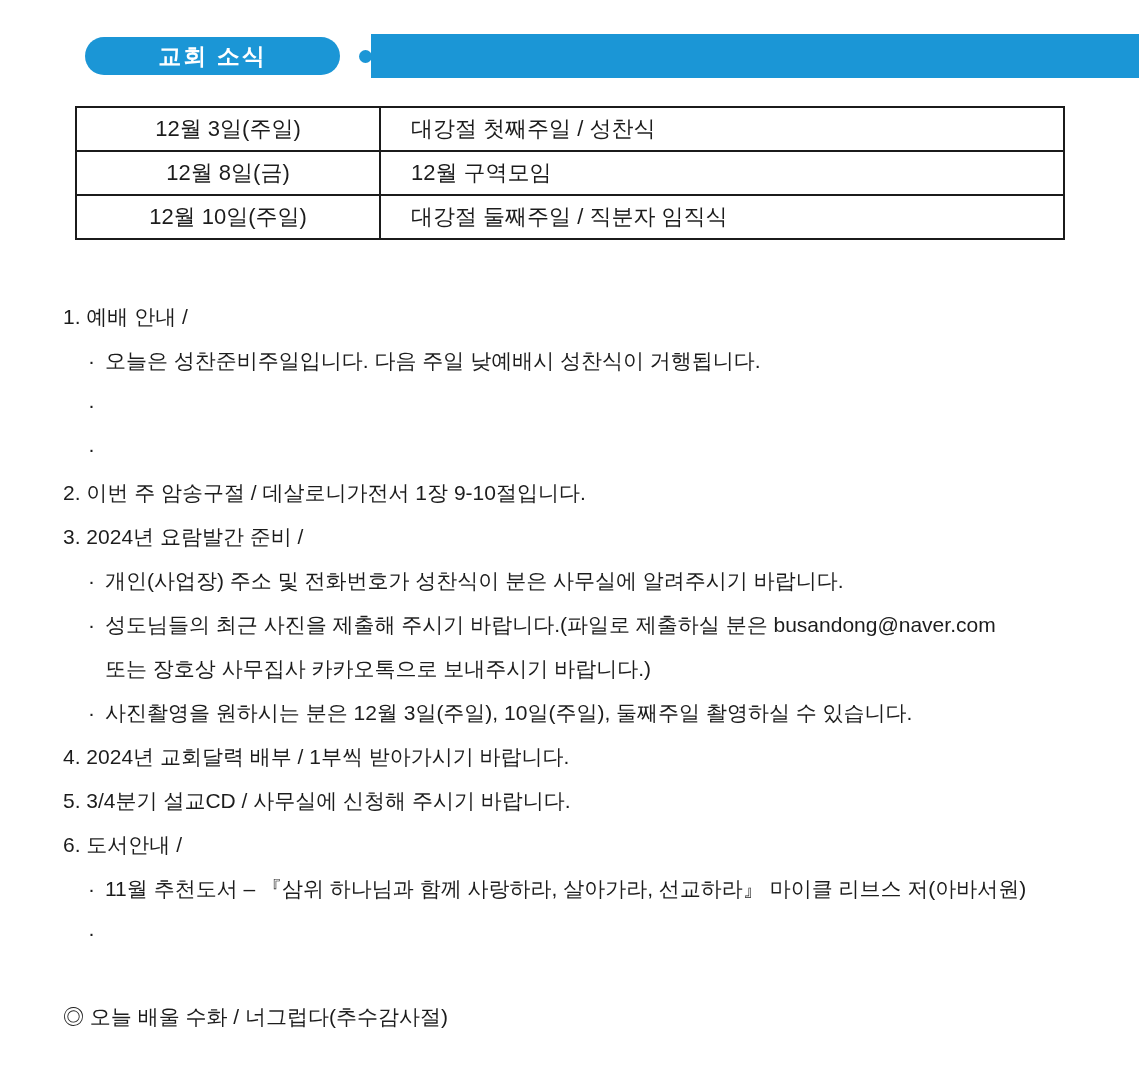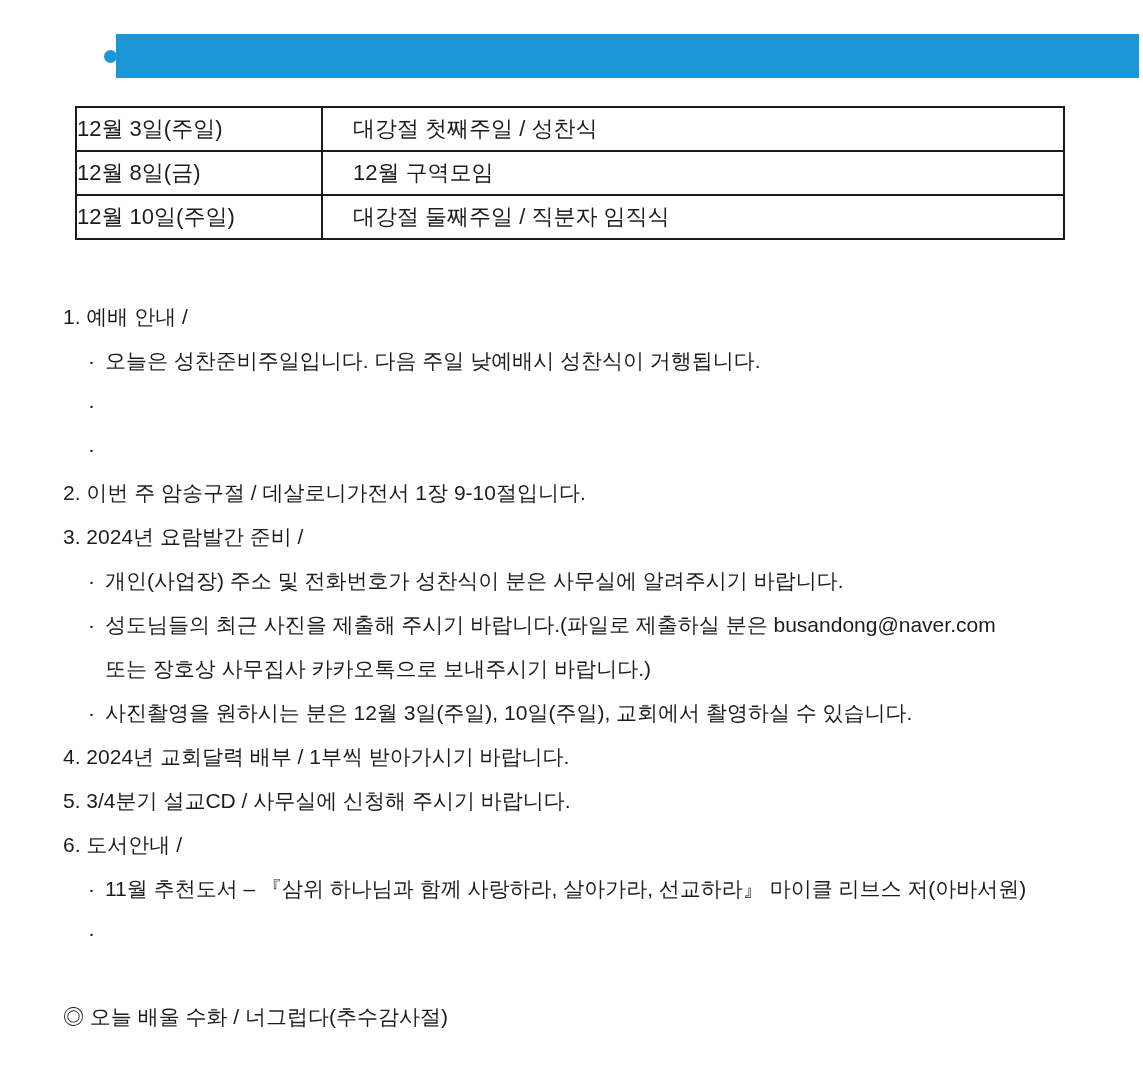--- a/index.html
+++ b/index.html
@@ -60,22 +60,22 @@
     table-layout:fixed;
   }
   table.schedule td{
     border:2px solid #1b1b1b;
     height:44px;
     font-size:22px;
     padding:0;
     vertical-align:middle;
   }
   table.schedule td.date{
-    width:246px;
-    text-align:left;
+    width:304px;
+    text-align:center;
   }
   table.schedule td.event{
     padding-left:30px;
     text-align:left;
   }
   
   .content{
     margin:55px 55px 0 63px;
     font-size:21px;
   }
@@ -99,20 +99,23 @@
   .footer-line{
     margin-top:40px;
   }
 </style>
 </head>
 <body>
 
 <div class="page">
 
   <div class="header-row">
+    <div class="badge">
+      <span>교회 소식</span>
+    </div>
     <div class="connector">
       <span class="dot"></span>
       <span class="line"></span>
     </div>
   </div>
 
   <table class="schedule">
     <tbody>
         <tr>
           <td class="date">12월 3일(주일)</td>
@@ -148,21 +151,21 @@
           <span class="marker">·</span>
           <span>개인(사업장) 주소 및 전화번호가 성찬식이 분은 사무실에 알려주시기 바랍니다.</span>
         </div>
         <div class="line bullet">
           <span class="marker">·</span>
           <span>성도님들의 최근 사진을 제출해 주시기 바랍니다.(파일로 제출하실 분은 busandong@naver.com</span>
         </div>
         <div class="line continuation">또는 장호상 사무집사 카카오톡으로 보내주시기 바랍니다.)</div>
         <div class="line bullet">
           <span class="marker">·</span>
-          <span>사진촬영을 원하시는 분은 12월 3일(주일), 10일(주일), 교회에서 촬영하실 수 있습니다.</span>
+          <span>사진촬영을 원하시는 분은 12월 3일(주일), 10일(주일), 둘째주일 촬영하실 수 있습니다.</span>
         </div>
         <div class="line heading"><span class="b">4. 2024년 교회달력 배부</span><span> / 1부씩 받아가시기 바랍니다.</span></div>
         <div class="line heading"><span class="b">5. 3/4분기 설교CD</span><span> / 사무실에 신청해 주시기 바랍니다.</span></div>
         <div class="line heading"><span class="b">6. 도서안내</span><span> /</span></div>
         <div class="line bullet">
           <span class="marker">·</span>
           <span>11월 추천도서 – 『삼위 하나님과 함께 사랑하라, 살아가라, 선교하라』 마이클 리브스 저(아바서원)</span>
         </div>
         <div class="line bullet">
           <span class="marker">·</span>

